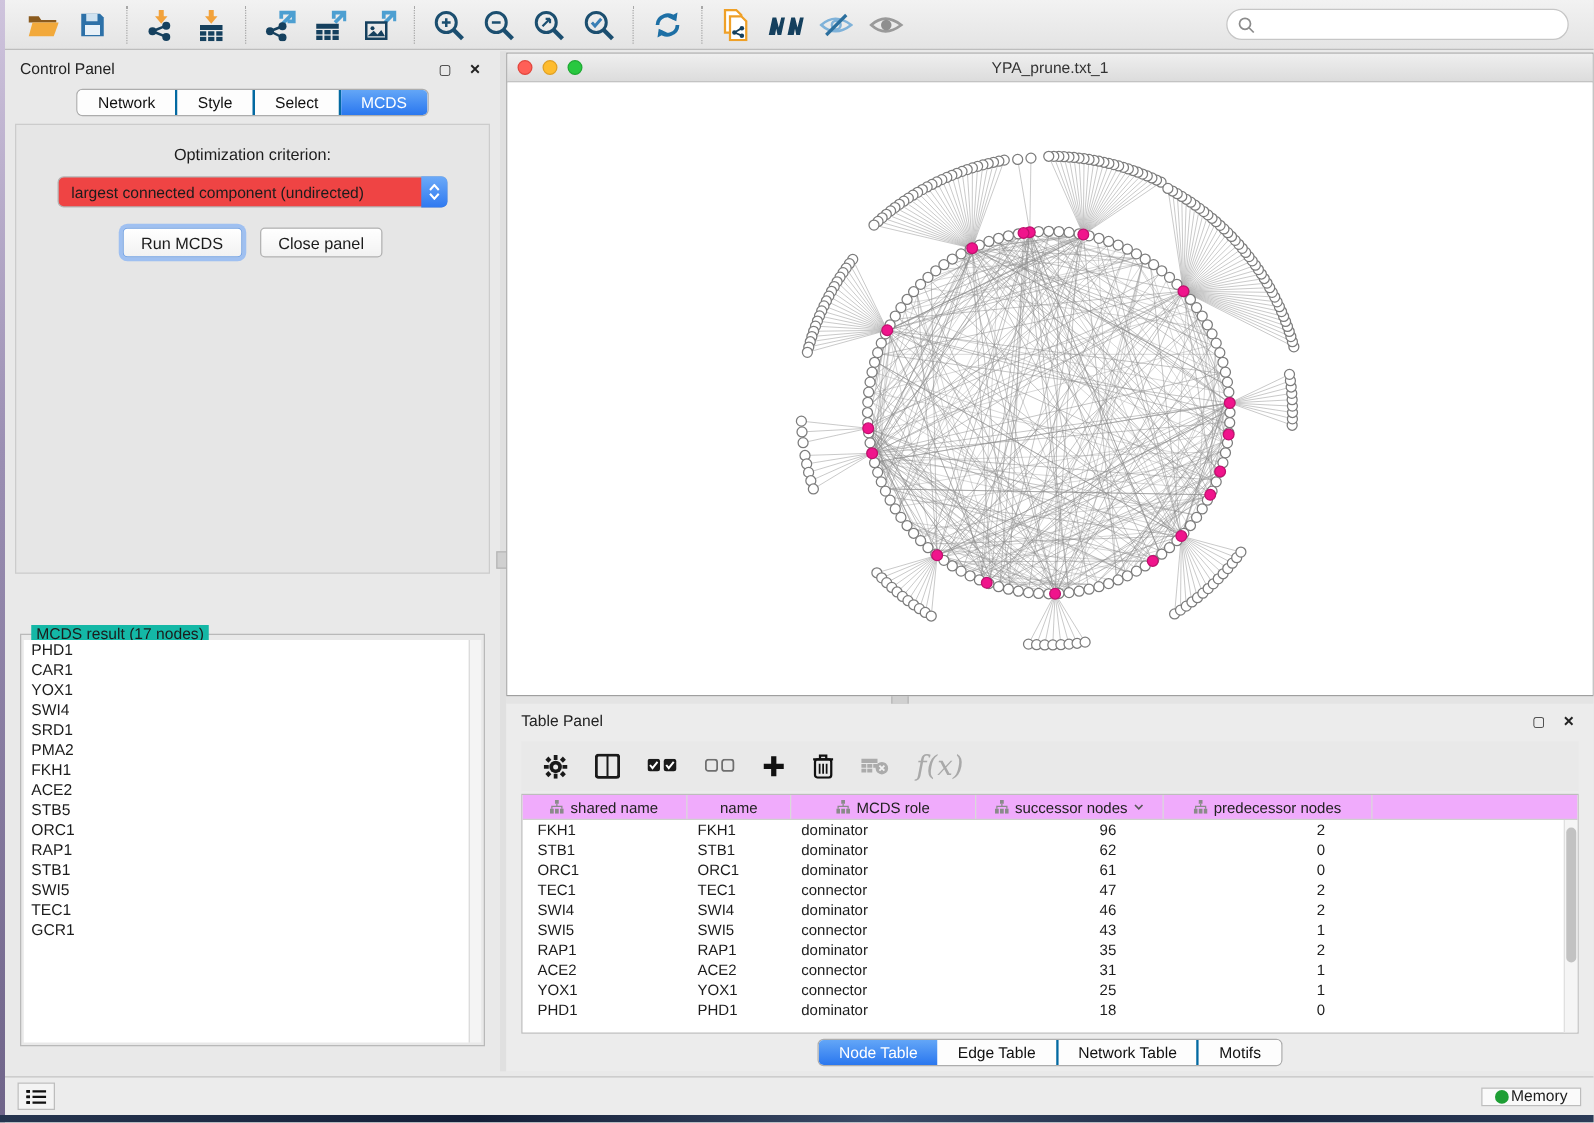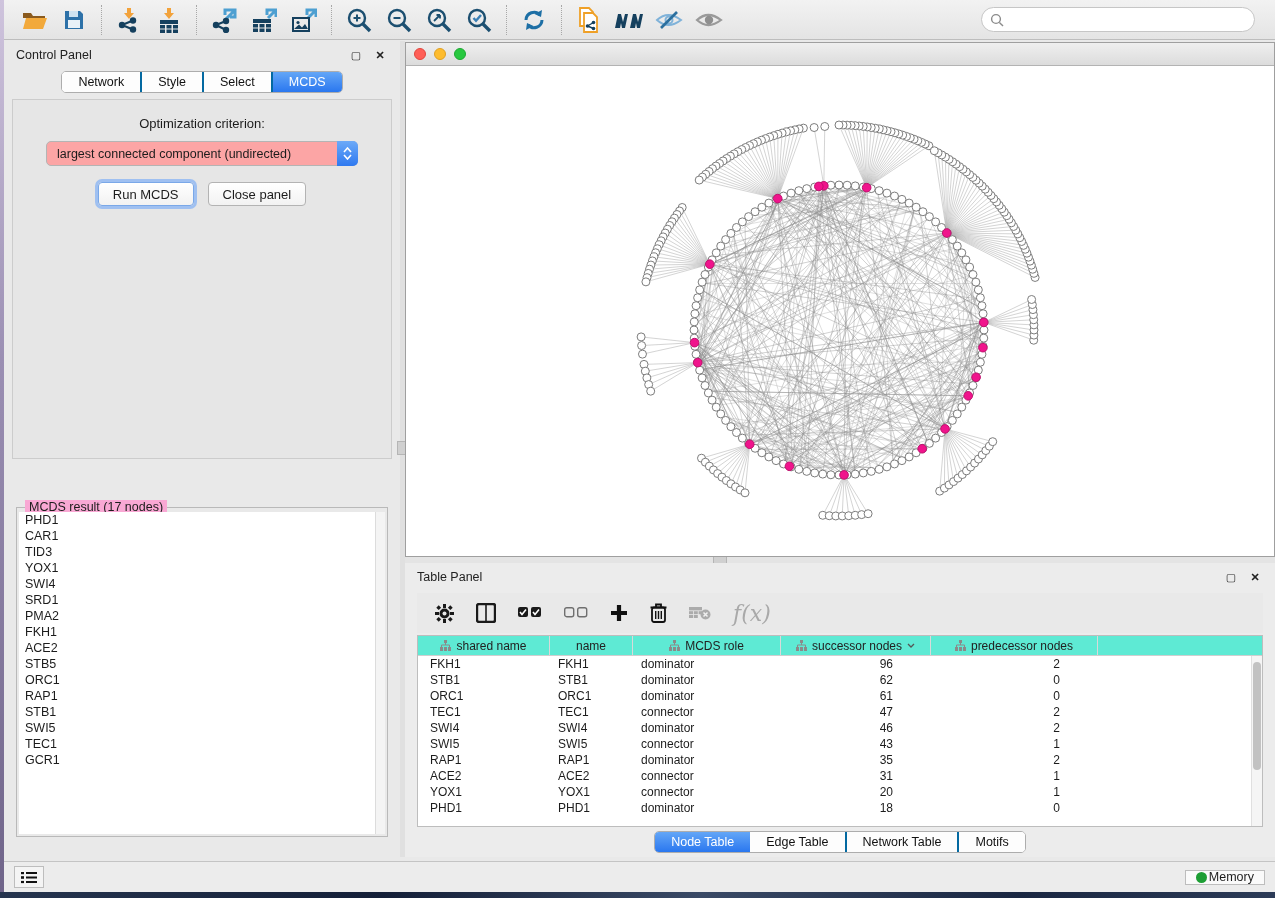--- a/index.html
+++ b/index.html
@@ -30,33 +30,33 @@
   .win-btn { width:16px; height:16px; display:flex; align-items:center; justify-content:center;
     font-size:11px; color:#222; margin-left:8px; cursor:default; }
   .seg-row { display:flex; justify-content:center; margin-top:2px; }
   .seg-group { display:flex; border:1px solid #adadad; border-radius:5px; overflow:hidden; background:#fff; height:22px; }
   .seg { padding:0 16px; display:flex; align-items:center; font-size:12.5px; border-right:2px solid #0369a1; background:#fdfdfd; color:#111; }
   .seg:last-child { border-right:none; }
   .seg.sel { background:linear-gradient(#63a6f7,#2a77ef); color:#fff; border-right:none; }
   .cp-content { position:absolute; left:8px; right:8px; top:58px; bottom:4px; }
   .cp-box { position:absolute; left:0; right:0; top:0; height:360px; background:#e6e6e6; border:1px solid #cccccc; }
   .opt-label { text-align:center; margin-top:16px; font-size:13px; }
-  .dropdown { margin:10px auto 0; width:312px; height:25px; background:#fca5a5; border:1px solid #b4b4b4;
+  .dropdown { margin:10px auto 0; width:312px; height:25px; background:#ef4444; border:1px solid #b4b4b4;
     border-radius:5px; display:flex; align-items:center; position:relative; }
   .dropdown .dval { flex:1; padding-left:10px; font-size:12.5px; white-space:nowrap; }
   .dropdown .stepper { width:21px; height:25px; margin-right:-1px; border-radius:0 5px 5px 0;
     background:linear-gradient(#6caaf8,#2f79f0); display:flex; flex-direction:column; align-items:center; justify-content:center; color:#fff; }
   .dropdown .stepper svg { display:block; }
   .btn-row { display:flex; justify-content:center; gap:14px; margin-top:16px; }
   .push-btn { height:24px; padding:0 14px; background:linear-gradient(#ffffff,#f2f2f2); border:1px solid #b3b3b3;
     border-radius:4px; font-size:13px; display:flex; align-items:center; }
   .push-btn.focused { box-shadow:0 0 0 3px rgba(100,160,250,.55); border-color:#7aa8e8; }
 
   .mcds-group { position:absolute; left:4px; right:4px; top:408px; bottom:16px; border:1px solid #b9b9b9; }
-  .mcds-legend { position:absolute; top:-8px; left:8px; background:#f9a8d4; padding:0 4px; font-size:12.5px; }
+  .mcds-legend { position:absolute; top:-8px; left:8px; background:#14b8a6; padding:0 4px; font-size:12.5px; }
   .mcds-list { position:absolute; left:2px; right:12px; top:4px; bottom:2px; background:#fff; overflow:hidden; }
   .mcds-item { height:16px; line-height:16px; padding-left:6px; font-size:12.5px; }
   .mcds-scroll { position:absolute; right:2px; top:4px; bottom:2px; width:10px; background:#f4f4f4; border-left:1px solid #dcdcdc; }
 
   
   .vsplit { position:absolute; left:400px; top:41px; width:5px; bottom:41px; background:#e0e0e0; }
   .vsplit .grip { position:absolute; left:-3px; top:400px; width:10px; height:14px; background:#d0d0d0; border:1px solid #b5b5b5; }
   .hsplit { position:absolute; left:405px; right:0; top:557px; height:6px; background:#e4e4e4; }
   .hsplit .grip { position:absolute; left:308px; top:-2px; width:14px; height:9px; background:#d0d0d0; border:1px solid #b5b5b5; }
 
@@ -72,21 +72,21 @@
   .net-title { position:absolute; left:0; right:0; text-align:center; font-size:12.5px; color:#333; pointer-events:none; }
   .net-canvas { position:absolute; left:0; top:23px; right:0; bottom:0; background:#fff; overflow:hidden; }
 
   
   .tpanel { position:absolute; left:405px; top:563px; right:0; bottom:41px; background:#ececec; }
   .tp-toolbar { position:absolute; left:12px; right:12px; top:30px; height:40px; background:#e9e9e9;
     display:flex; align-items:center; gap:22px; padding-left:18px; }
   .tp-icon { display:flex; align-items:center; justify-content:center; }
   .fx { font-family:"DejaVu Serif", serif; font-style:italic; font-size:22px; color:#a9a9a9; }
   .tablebox { position:absolute; left:12px; right:12px; top:72px; bottom:30px; background:#fff; border:1px solid #bdbdbd; overflow:hidden; }
-  .thead { display:flex; height:20px; background:#5eead4; border-bottom:1px solid #cfcfcf; }
+  .thead { display:flex; height:20px; background:#f0abfc; border-bottom:1px solid #cfcfcf; }
   .th { display:flex; align-items:center; justify-content:center; gap:5px; font-size:12px; color:#222;
     border-right:1px solid #d9d9d9; position:relative; }
   .trow { display:flex; height:16px; align-items:center; font-size:12px; }
   .td { padding:0 2px; white-space:nowrap; overflow:hidden; }
   .td.num { text-align:right; }
   .tscroll { position:absolute; right:0; top:20px; bottom:0; width:11px; background:#f5f5f5; border-left:1px solid #e0e0e0; }
   .tscroll .thumb { position:absolute; left:1px; right:1px; top:6px; height:108px; background:#c2c2c2; border-radius:5px; }
   .tp-tabs { position:absolute; left:0; right:0; bottom:2px; height:26px; display:flex; justify-content:center; align-items:center; }
 
   
@@ -289,21 +289,20 @@
           <div class="push-btn">
             <span>Close panel</span>
           </div>
         </div>
       </div>
       <div class="mcds-group">
         <div class="mcds-legend">MCDS result (17 nodes)</div>
         <div class="mcds-list" id="mcds-list">
             <div class="mcds-item">PHD1</div>
             <div class="mcds-item">CAR1</div>
-            <div class="mcds-item">TID3</div>
             <div class="mcds-item">YOX1</div>
             <div class="mcds-item">SWI4</div>
             <div class="mcds-item">SRD1</div>
             <div class="mcds-item">PMA2</div>
             <div class="mcds-item">FKH1</div>
             <div class="mcds-item">ACE2</div>
             <div class="mcds-item">STB5</div>
             <div class="mcds-item">ORC1</div>
             <div class="mcds-item">RAP1</div>
             <div class="mcds-item">STB1</div>
@@ -318,20 +317,21 @@
 
   <div class="vsplit">
       <div class="grip"></div>
     </div>
   <div class="hsplit">
       <div class="grip"></div>
     </div>
 
   <div class="netwin">
     <div class="net-titlebar">
+      <span class="net-title">YPA_prune.txt_1</span>
       <span class="tl red"></span>
       <span class="tl yellow"></span>
       <span class="tl green"></span>
     </div>
     <div class="net-canvas" id="net-canvas"><svg width="870" height="491">
           <line x1="572.0078136110712" y1="287.6183774859679" x2="386.4306522643214" y2="397.0875495734798" stroke="#9a9a9a" stroke-width="0.7" opacity="0.45"></line>
           <line x1="292.8865784050528" y1="279.7869911305664" x2="318.00591747674434" y2="182.4073472386474" stroke="#9a9a9a" stroke-width="0.7" opacity="0.45"></line>
           <line x1="295.53516438236284" y1="232.62454831215965" x2="448.78699113056643" y2="123.8865784050528" stroke="#9a9a9a" stroke-width="0.7" opacity="0.45"></line>
           <line x1="297.51065760574096" y1="303.0338071109038" x2="409.3816225140321" y2="403.00781361107124" stroke="#9a9a9a" stroke-width="0.7" opacity="0.45"></line>
           <line x1="433" y1="123" x2="514.5926527613526" y2="149.00591747674432" stroke="#9a9a9a" stroke-width="0.7" opacity="0.45"></line>
@@ -1322,21 +1322,21 @@
             <div class="td" style="width: 132px; padding-left: 12px;">ACE2</div>
             <div class="td" style="width: 83px; padding-left: 8px;">ACE2</div>
             <div class="td" style="width: 148px; padding-left: 8px;">connector</div>
             <div class="td num" style="width: 150px; padding-left: 8px; padding-right: 38px;">31</div>
             <div class="td num" style="width: 167px; padding-left: 8px; padding-right: 38px;">1</div>
           </div>
           <div class="trow">
             <div class="td" style="width: 132px; padding-left: 12px;">YOX1</div>
             <div class="td" style="width: 83px; padding-left: 8px;">YOX1</div>
             <div class="td" style="width: 148px; padding-left: 8px;">connector</div>
-            <div class="td num" style="width: 150px; padding-left: 8px; padding-right: 38px;">20</div>
+            <div class="td num" style="width: 150px; padding-left: 8px; padding-right: 38px;">25</div>
             <div class="td num" style="width: 167px; padding-left: 8px; padding-right: 38px;">1</div>
           </div>
           <div class="trow">
             <div class="td" style="width: 132px; padding-left: 12px;">PHD1</div>
             <div class="td" style="width: 83px; padding-left: 8px;">PHD1</div>
             <div class="td" style="width: 148px; padding-left: 8px;">dominator</div>
             <div class="td num" style="width: 150px; padding-left: 8px; padding-right: 38px;">18</div>
             <div class="td num" style="width: 167px; padding-left: 8px; padding-right: 38px;">0</div>
           </div>
         </div>

